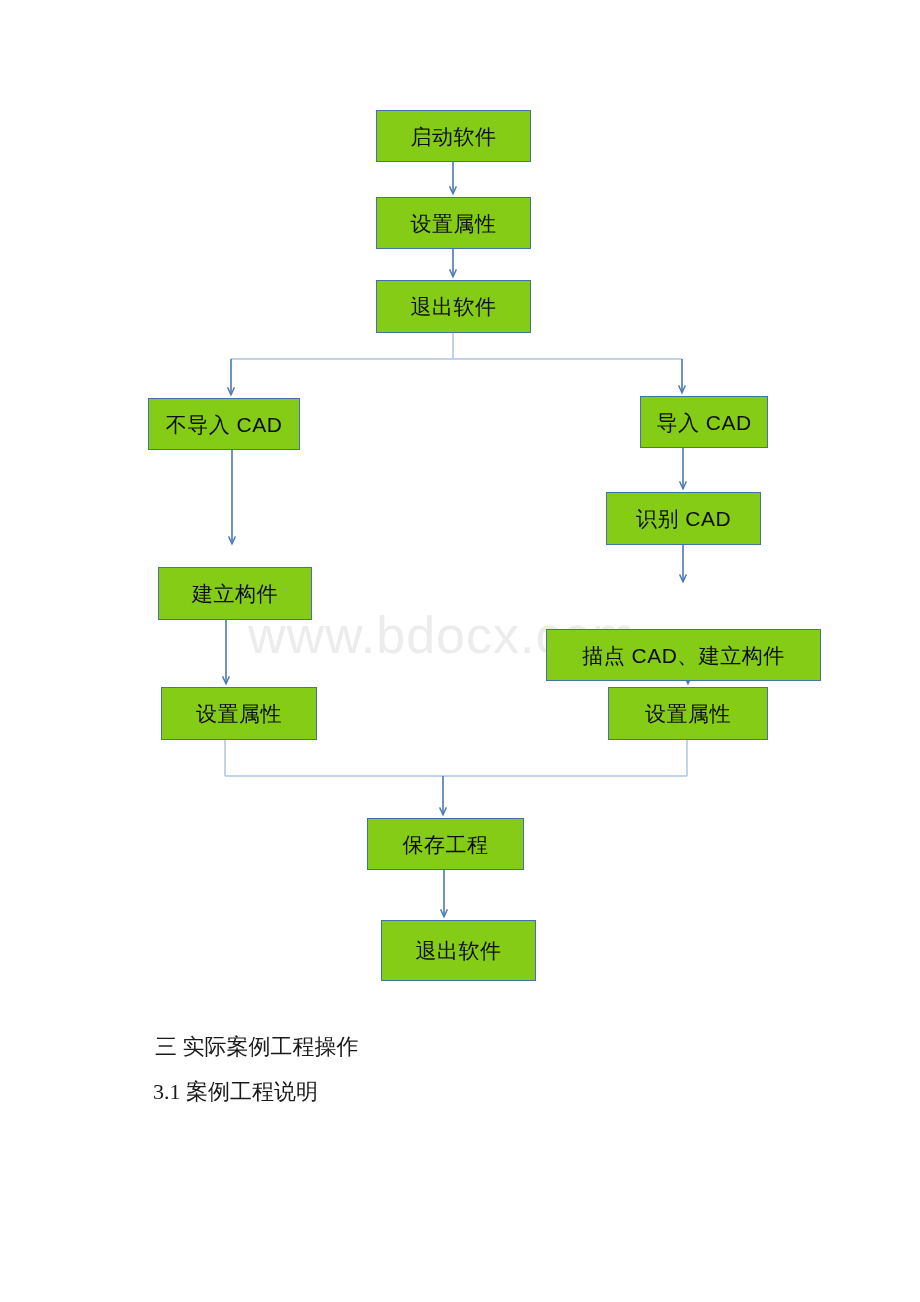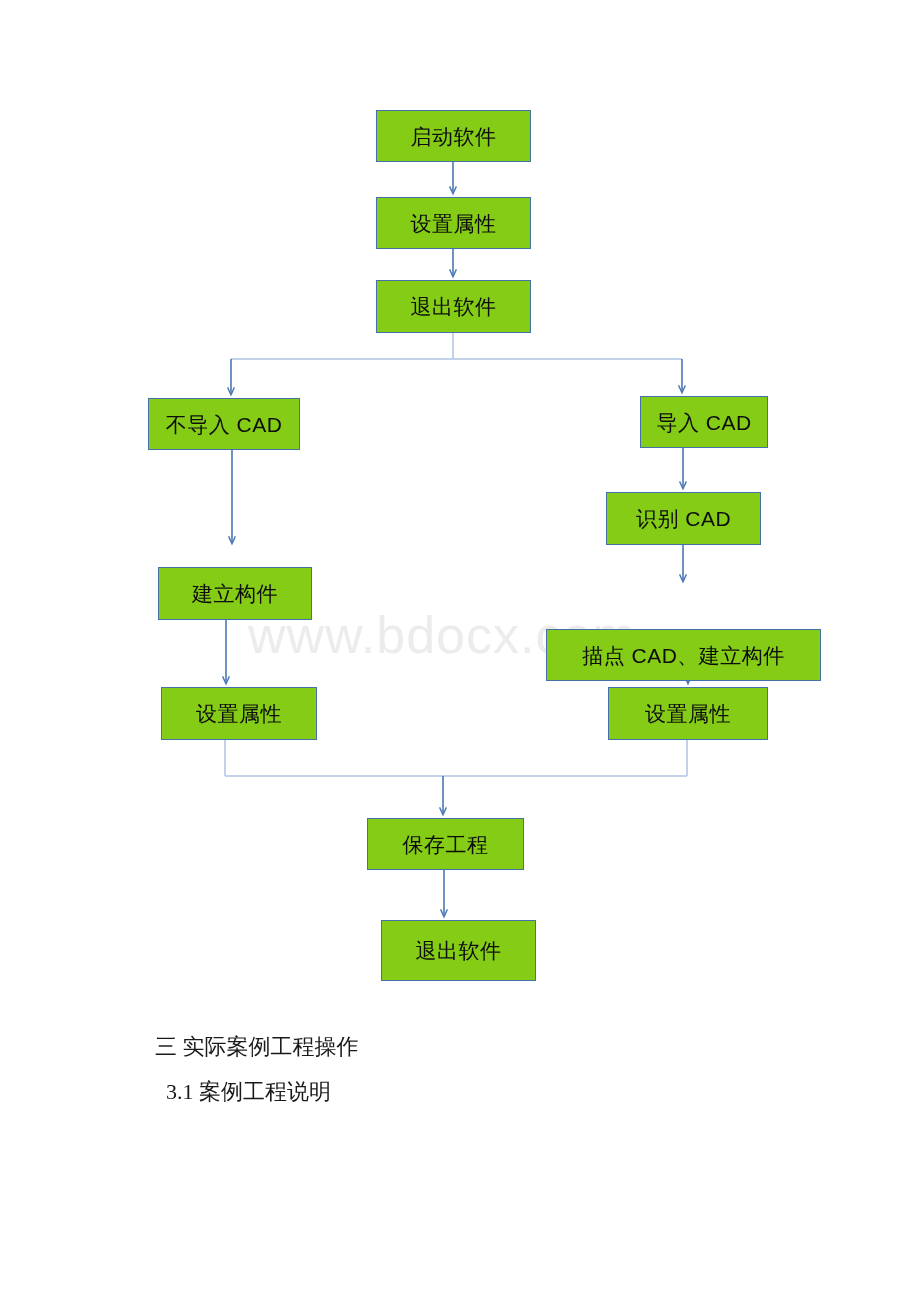--- a/index.html
+++ b/index.html
@@ -176,15 +176,15 @@
   <div class="node" style="left:367px;top:818px;width:157px;height:52px;">
     <span class="node-label">保存工程</span>
   </div>
 
   <div class="node" style="left:381px;top:920px;width:155px;height:61px;">
     <span class="node-label">退出软件</span>
   </div>
 
   <div class="doc-line" style="left:155px;top:1032px;text-align:center;">三 实际案例工程操作</div>
 
-  <div class="doc-line" style="left:166px;top:1077px;"> 3.1 案例工程说明</div>
+  <div class="doc-line" style="left:153px;top:1077px;"> 3.1 案例工程说明</div>
 
 </div>
 
 </body></html>

